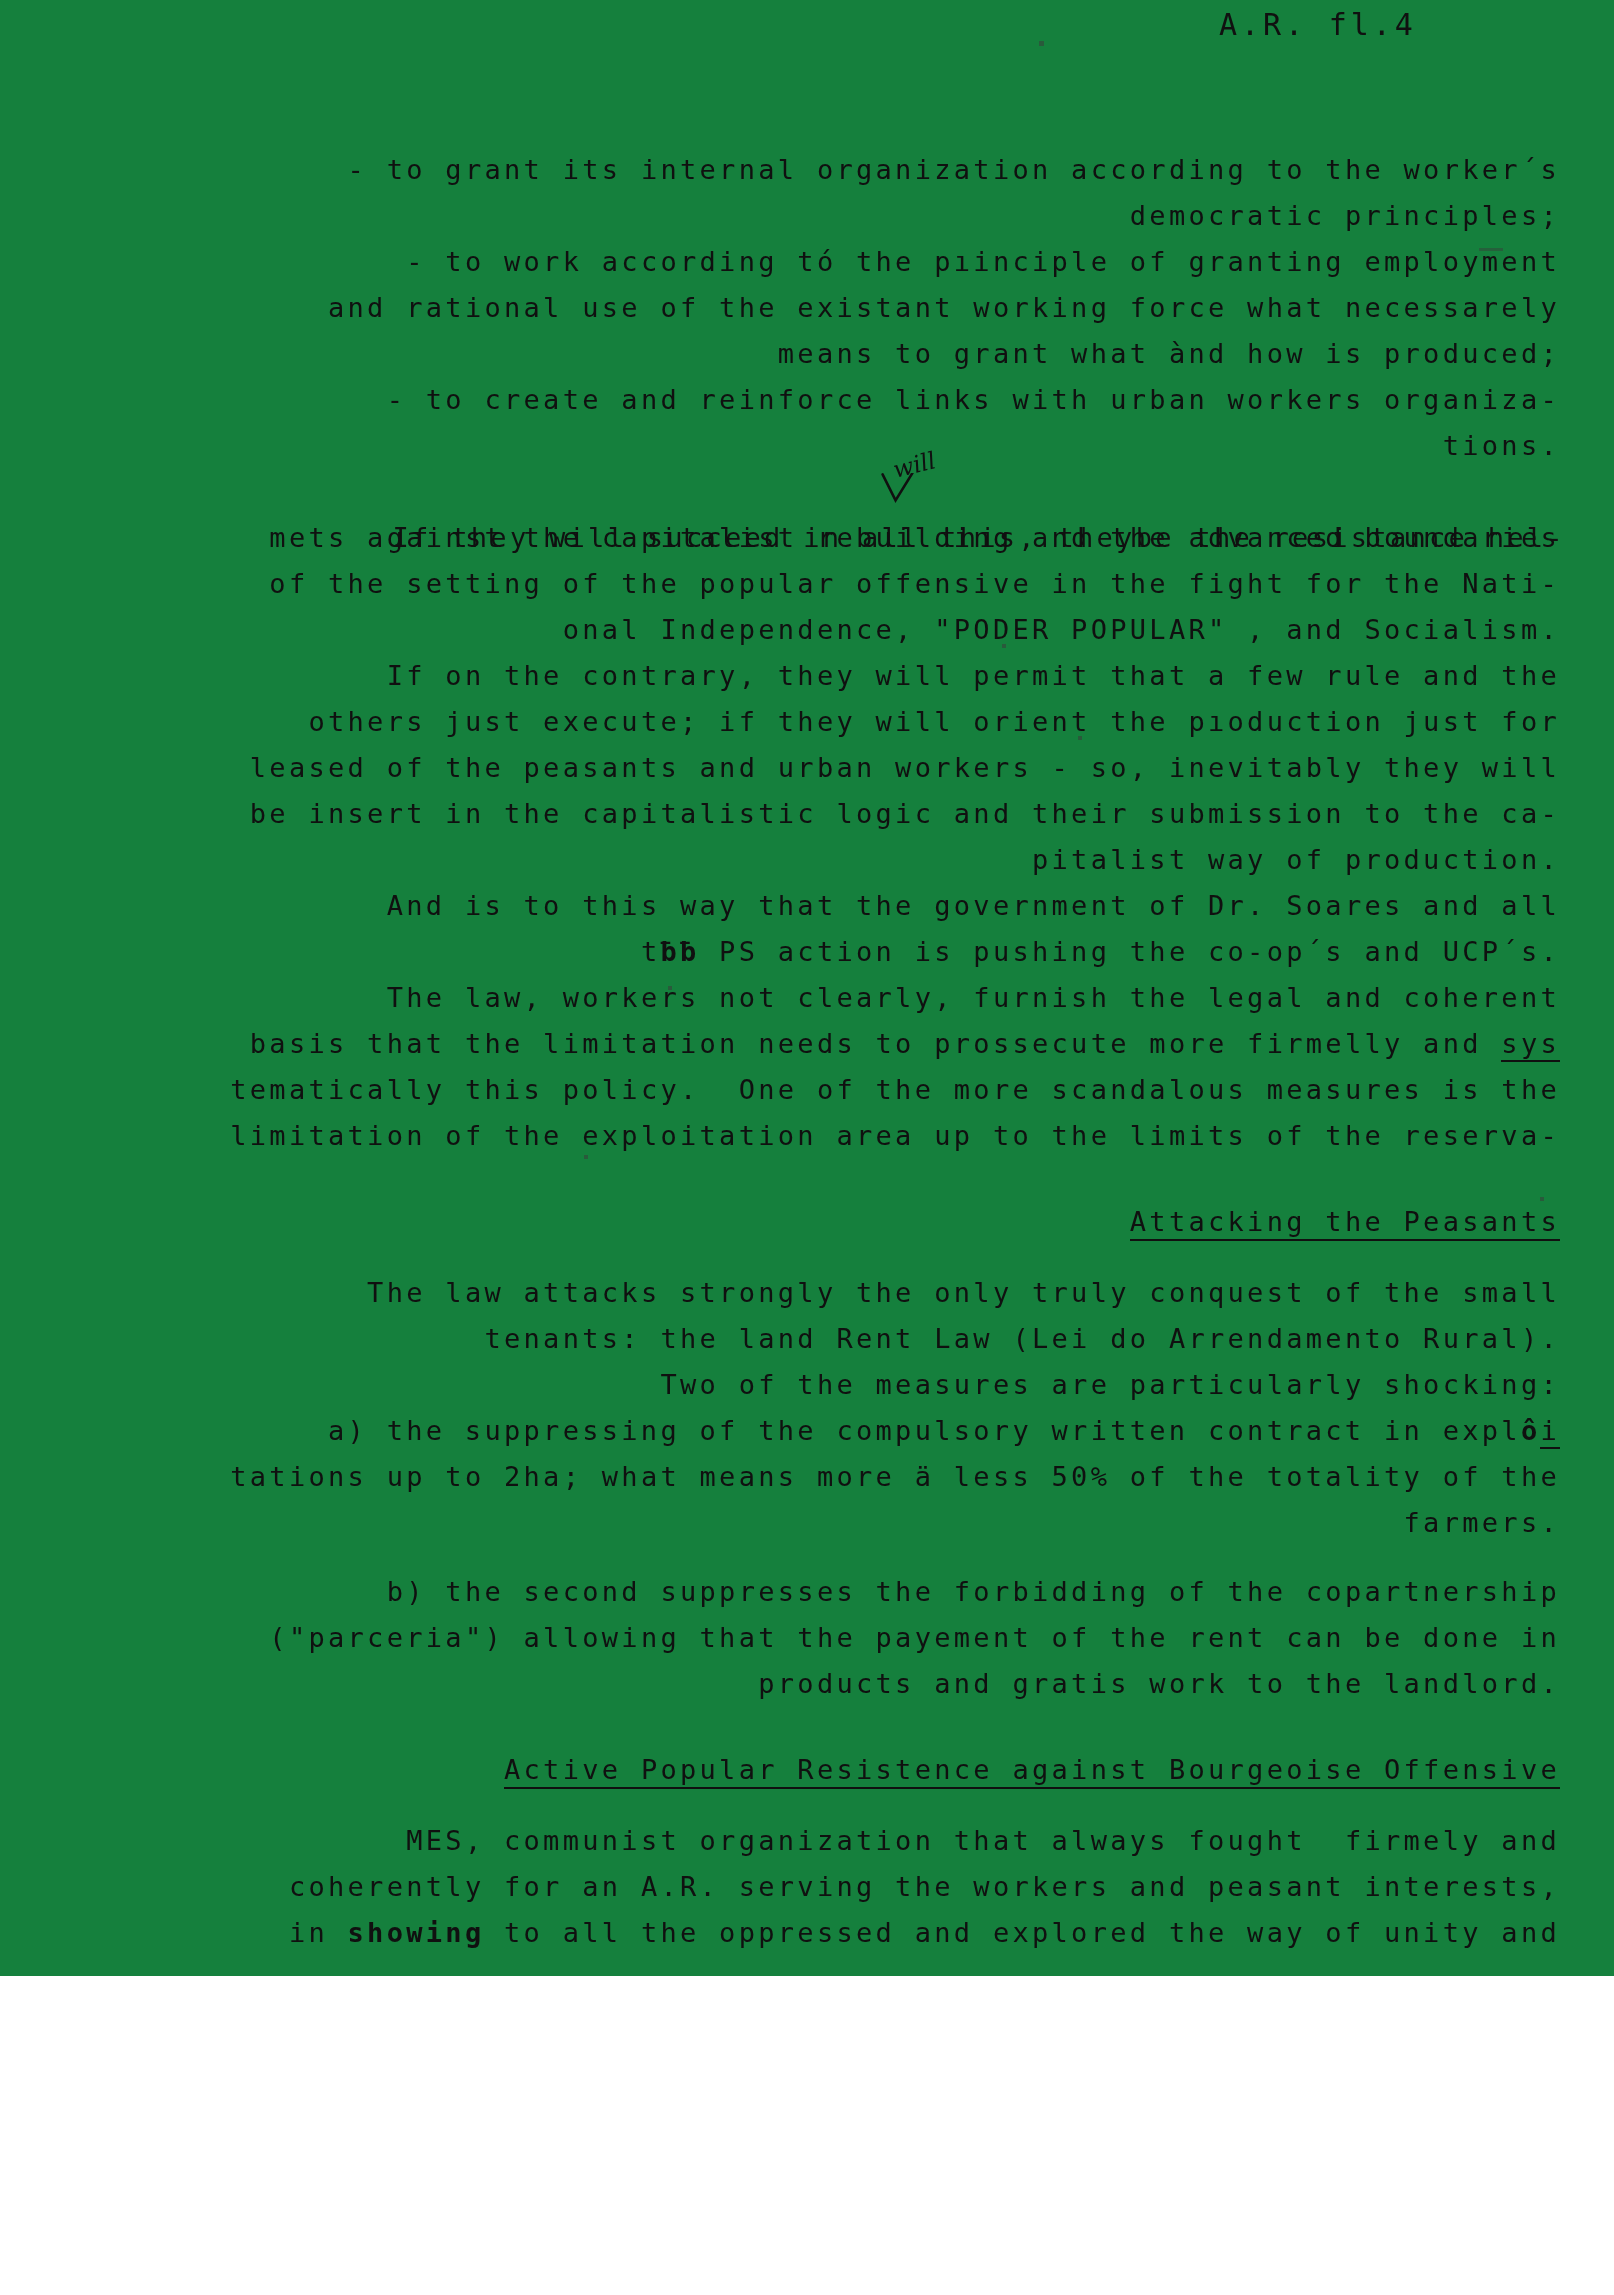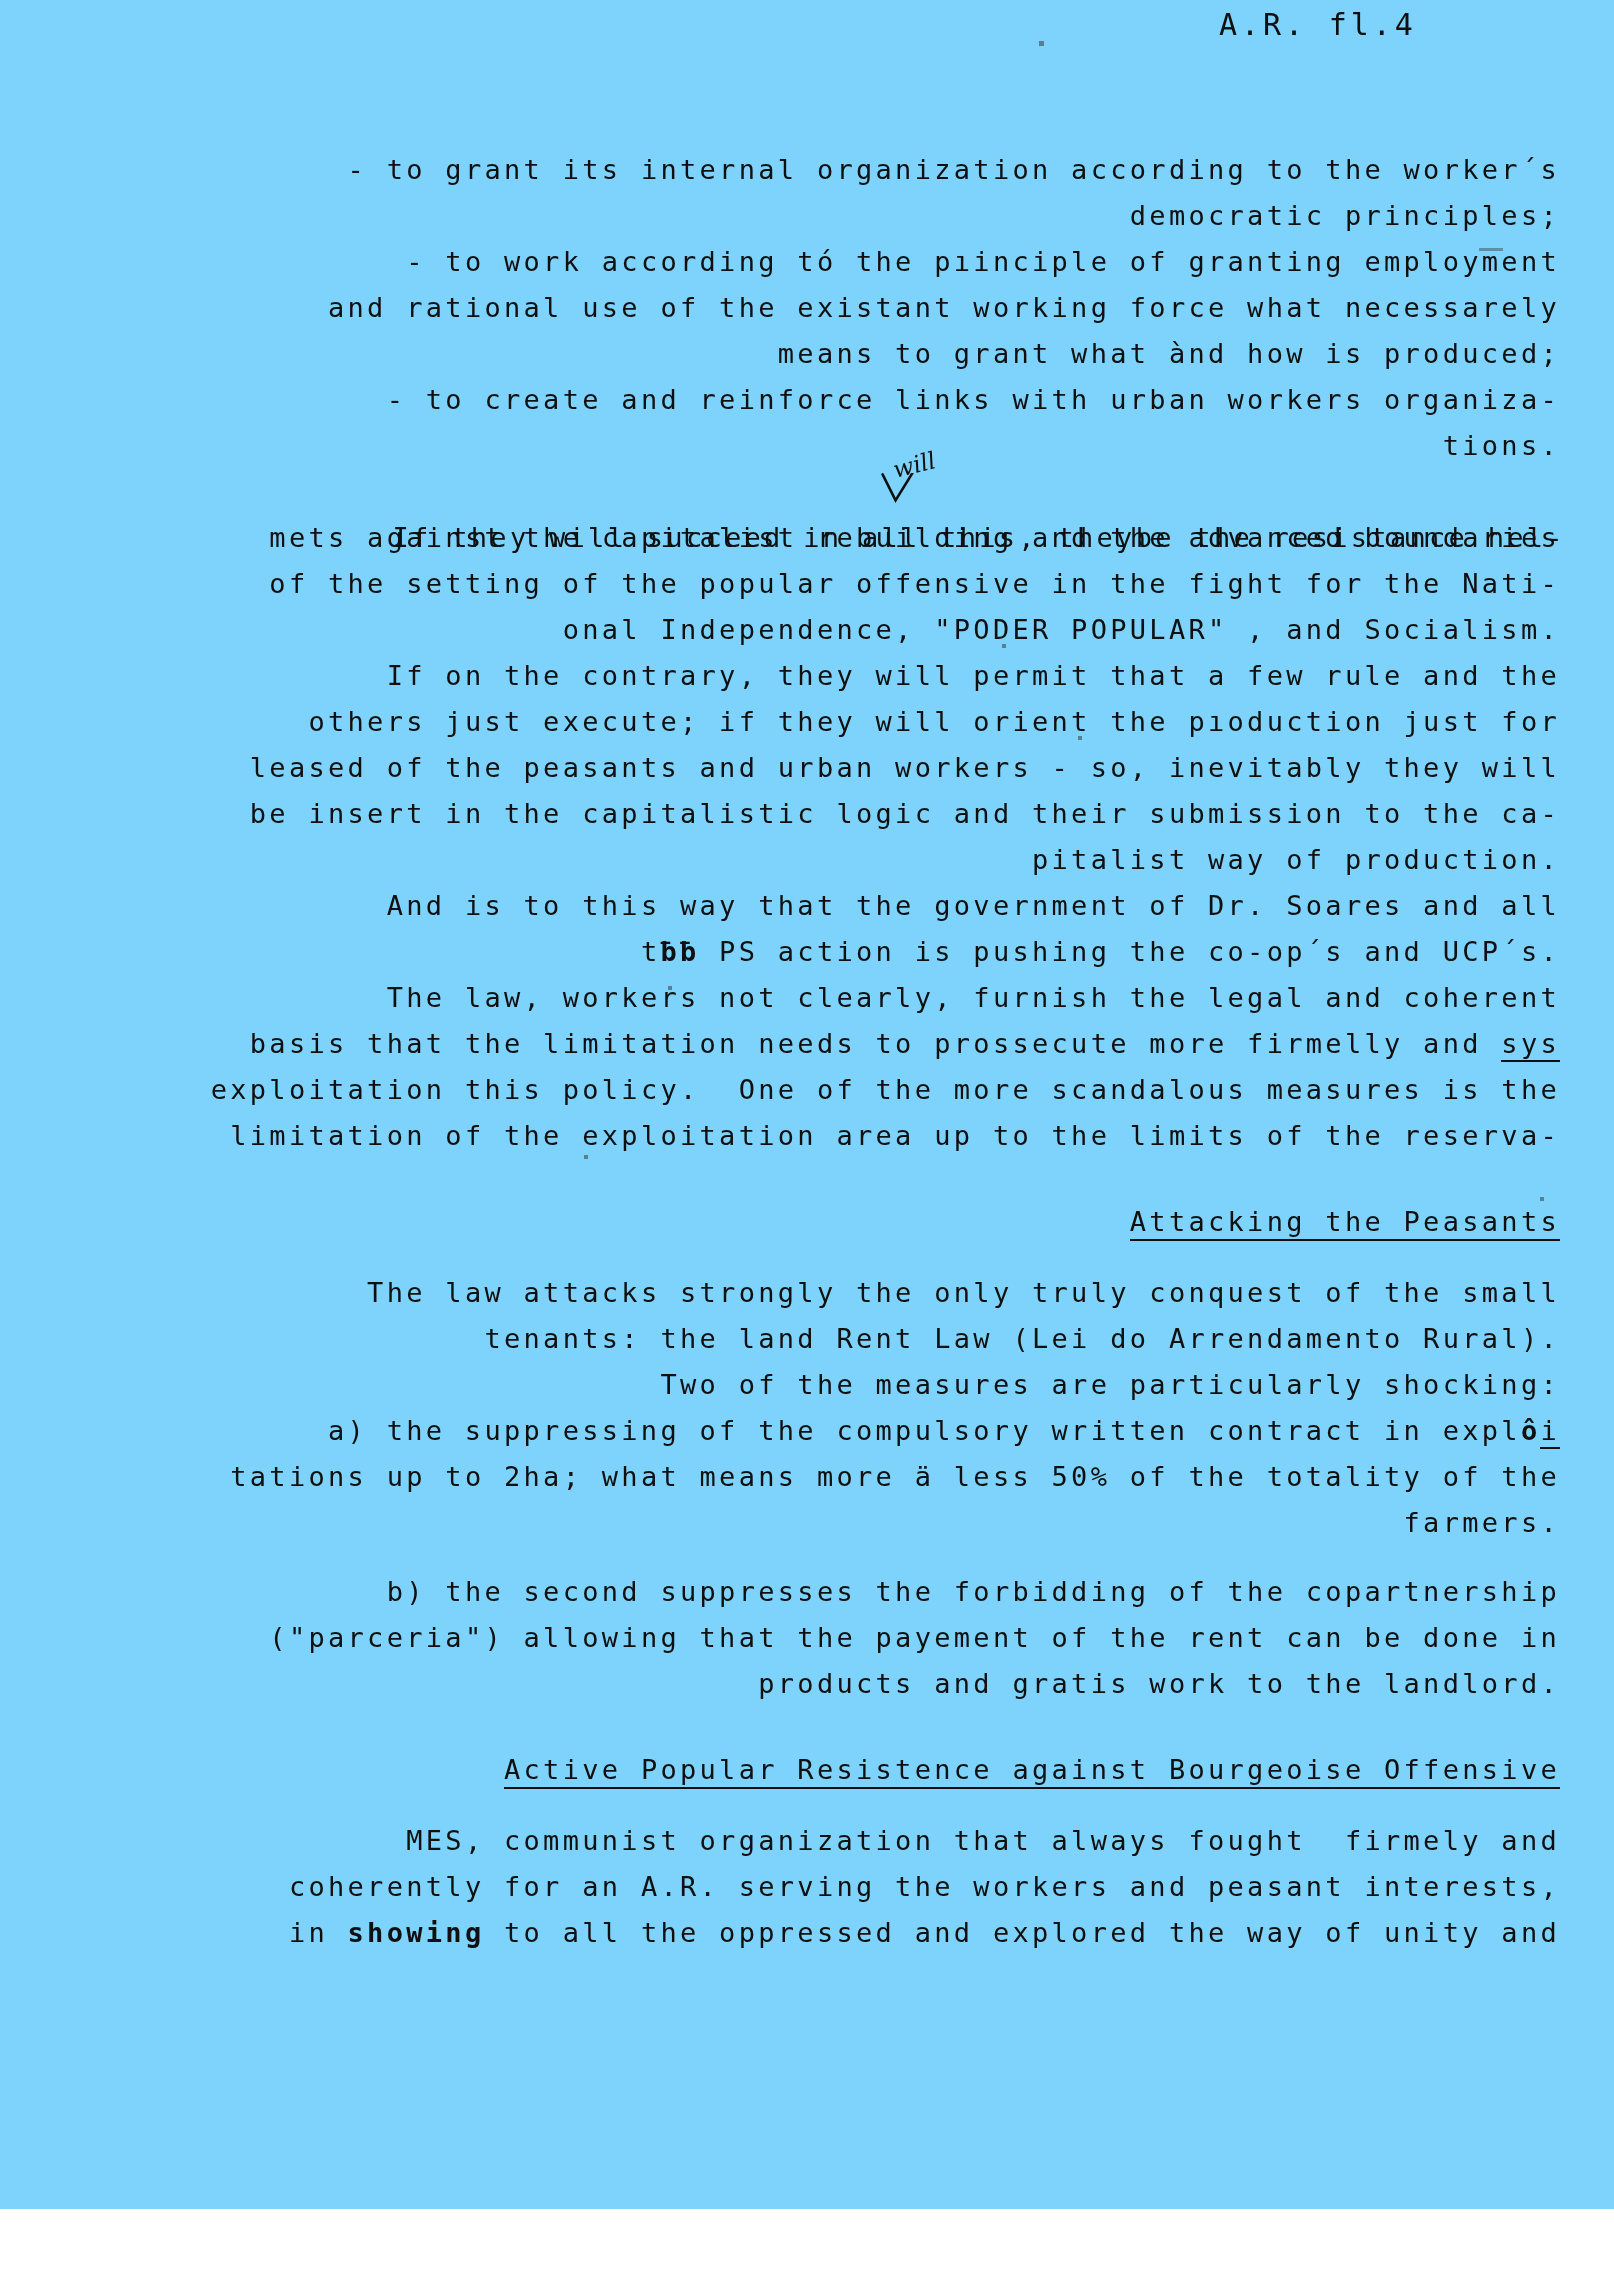--- a/index.html
+++ b/index.html
@@ -5,22 +5,22 @@
 <style>
   html, body {
     margin: 0;
     padding: 0;
     background: #ffffff;
   }
 
   .page {
     position: relative;
     width: 1614px;
-    height: 2209px;
-    background: #7dd3fc;
+    height: 1976px;
+    background: #15803d;
     overflow: hidden;
     font-family: "DejaVu Sans Mono", "Liberation Mono", monospace;
     color: #101010;
   }
 
   
   .doc-header {
     position: absolute;
     top: 6.6px;
     left: 1219px;
@@ -174,21 +174,21 @@
     <div class="ln">be insert in the capitalistic logic and their submission to the ca-</div>
     <div class="ln">pitalist way of production.</div>
     <div class="ln">    And is to this way that the government of Dr. Soares and all</div>
 
     <div class="ln"><span>t</span><span class="overtype">ƀƀ</span><span> PS action is pushing the co-op´s and UCP´s.</span></div>
 
     <div class="ln">    The law, workers not clearly, furnish the legal and coherent</div>
 
     <div class="ln"><span>basis that the limitation needs to prossecute more firmelly and </span><span class="u">sys</span></div>
 
-    <div class="ln">exploitation this policy.  One of the more scandalous measures is the</div>
+    <div class="ln">tematically this policy.  One of the more scandalous measures is the</div>
     <div class="ln">limitation of the exploitation area up to the limits of the reserva-</div>
 
     <div class="gap-md"></div>
 
     <div class="heading"><span class="txt">Attacking the Peasants</span></div>
 
     <div class="gap-sm"></div>
 
     <div class="ln">    The law attacks strongly the only truly conquest of the small</div>
     <div class="ln">tenants: the land Rent Law (Lei do Arrendamento Rural).</div>

